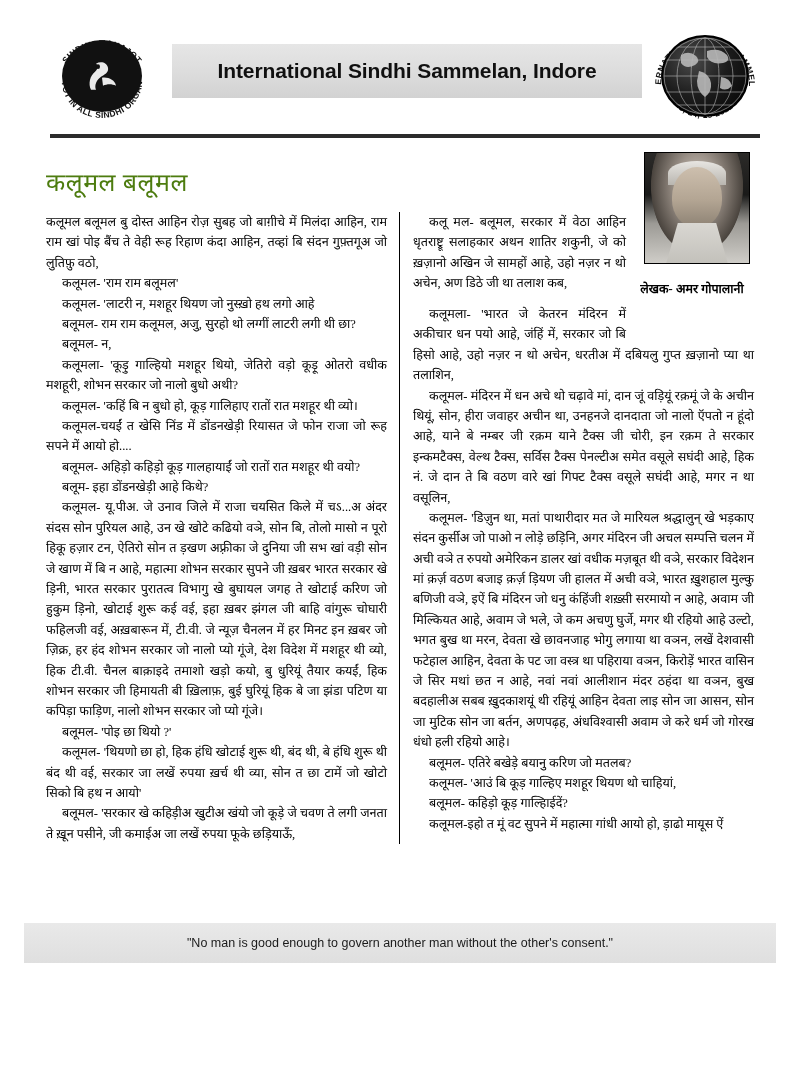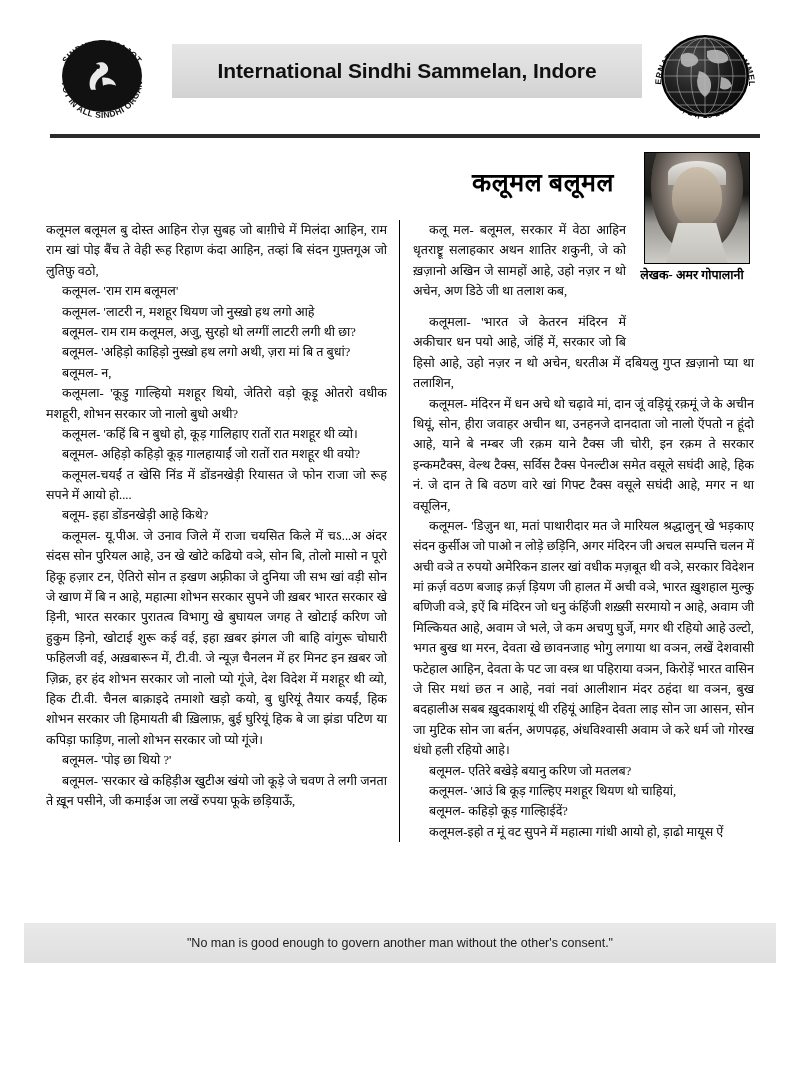--- a/index.html
+++ b/index.html
@@ -109,25 +109,25 @@
     bottom: 2px;
     height: 4px;
     background: #2b2b2b;
   }
   
   .article {
     position: relative;
     margin: 8px 46px 0 46px;
   }
   .article-title {
-    text-align: right;
+    text-align: left;
     font-size: 25px;
-    font-weight: bold;
+    font-weight: normal;
     padding: 16px 0 6px 0;
-    color: #000000;
+    color: #4d7c0f;
     letter-spacing: 0.5px;
     margin-right: 140px;
   }
   .author-box {
     position: absolute;
     right: 0;
     top: 4px;
     width: 110px;
     text-align: center;
   }
@@ -167,28 +167,28 @@
     bottom: 0;
     transform: translateX(-50%);
     width: 96px;
     height: 40px;
     background: linear-gradient(180deg,#d9d7d2 0%, #c3c1bb 100%);
     clip-path: polygon(18% 100%, 30% 0%, 70% 0%, 82% 100%);
   }
   .author-caption {
     font-size: 12.5px;
     font-weight: bold;
-    padding-top: 2px;
+    padding-top: 16px;
     white-space: nowrap;
     margin-left: -14px;
   }
   
   .columns {
     display: flex;
-    margin-top: 16px;
+    margin-top: 8px;
   }
   .col {
     width: 50%;
     box-sizing: border-box;
     font-size: 12.6px;
     line-height: 1.62;
     text-align: justify;
   }
   .col.left {
     padding-right: 12px;
@@ -312,29 +312,29 @@
 
     <div class="article-title">कलूमल बलूमल</div>
 
     <div class="columns">
 
       <div class="col left">
         <p class="noindent">कलूमल बलूमल बु दोस्त आहिन रोज़ सुबह जो बाग़ीचे में मिलंदा आहिन, राम राम खां पोइ बैंच ते वेही रूह रिहाण कंदा आहिन, तव्हां बि संदन गुफ़्तगूअ जो लुतिफ़ु वठो,</p>
         <p>कलूमल- 'राम राम बलूमल'</p>
         <p>कलूमल- 'लाटरी न, मशहूर थियण जो नुस्ख़ो हथ लगो आहे</p>
         <p>बलूमल- राम राम कलूमल, अजु, सुरहो थो लग्गीं लाटरी लगी थी छा?</p>
-        <p>बलूमल- 'अहिड़ो काहिड़ो नुस्ख़ो हथ लगो अथी, ज़रा मां बि त बुधां?</p>
         <p>बलूमल- न,</p>
         <p>कलूमला- 'कूड़ु गाल्हियो मशहूर थियो, जेतिरो वड़ो कूड़ू ओतरो वधीक मशहूरी, शोभन सरकार जो नालो बुधो अथी?</p>
         <p>कलूमल- 'कहिं बि न बुधो हो, कूड़ गालिहाए रातों रात मशहूर थी व्यो।</p>
+        <p>कलूमल-चयईं त खेसि निंड में डोंडनखेड़ी रियासत जे फोन राजा जो रूह सपने में आयो हो....</p>
         <p>बलूमल- अहिड़ो कहिड़ो कूड़ गालहायाईं जो रातों रात मशहूर थी वयो?</p>
-        <p>कलूमल-चयईं त खेसि निंड में डोंडनखेड़ी रियासत जे फोन राजा जो रूह सपने में आयो हो....</p>
         <p>बलूम- इहा डोंडनखेड़ी आहे किथे?</p>
         <p>कलूमल- यू.पीअ. जे उनाव जिले में राजा चयसित किले में चऽ...अ अंदर संदस सोन पुरियल आहे, उन खे खोटे कढियो वञे, सोन बि, तोलो मासो न पूरो हिकू हज़ार टन, ऐतिरो सोन त ड़खण अफ़्रीका जे दुनिया जी सभ खां वड़ी सोन जे खाण में बि न आहे, महात्मा शोभन सरकार सुपने जी ख़बर भारत सरकार खे ड़िनी, भारत सरकार पुरातत्व विभागु खे बुघायल जगह ते खोटाई करिण जो हुकुम ड़िनो, खोटाई शुरू कई वई, इहा ख़बर झंगल जी बाहि वांगुरू चोघारी फहिलजी वई, अख़बारून में, टी.वी. जे न्यूज़ चैनलन में हर मिनट इन ख़बर जो ज़िक्र, हर हंद शोभन सरकार जो नालो प्यो गूंजे, देश विदेश में मशहूर थी व्यो, हिक टी.वी. चैनल बाक़ाइदे तमाशो खड़ो कयो, बु धुरियूं तैयार कयईं, हिक शोभन सरकार जी हिमायती बी ख़िलाफ़, बुई घुरियूं हिक बे जा झंडा पटिण या कपिड़ा फाड़िण, नालो शोभन सरकार जो प्यो गूंजे।</p>
         <p>बलूमल- 'पोइ छा थियो ?'</p>
+        <p>कलूमल- 'थियणो छा हो, हिक हंधि खोटाई शुरू थी, बंद थी, बे हंधि शुरू थी बंद थी वई, सरकार जा लखें रुपया ख़र्च थी व्या, सोन त छा टामें जो खोटो सिको बि हथ न आयो'</p>
         <p>बलूमल- 'सरकार खे कहिड़ीअ खुटीअ खंयो जो कूड़े जे चवण ते लगी जनता ते ख़ून पसीने, जी कमाईअ जा लखें रुपया फूके छड़ियाऊँ,</p>
       </div>
 
       <div class="col right">
         <div class="rcol-first">
           <div class="wrap-photo"></div>
           <p>कलू मल- बलूमल, सरकार में वेठा आहिन धृतराष्ट्रू सलाहकार अथन शातिर शकुनी, जे को ख़ज़ानो अखिन जे सामहों आहे, उहो नज़र न थो अचेन, अण डिठे जी था तलाश कब,</p>
         </div>
         <p>कलूमला- 'भारत जे केतरन मंदिरन में अकीचार धन पयो आहे, जंहिं में, सरकार जो बि हिसो आहे, उहो नज़र न थो अचेन, धरतीअ में दबियलु गुप्त ख़ज़ानो प्या था तलाशिन,</p>
         <p>कलूमल- मंदिरन में धन अचे थो चढ़ावे मां, दान जूं वड़ियूं रक़मूं जे के अचीन थियूं, सोन, हीरा जवाहर अचीन था, उनहनजे दानदाता जो नालो ऍपतो न हूंदो आहे, याने बे नम्बर जी रक़म याने टैक्स जी चोरी, इन रक़म ते सरकार इन्कमटैक्स, वेल्थ टैक्स, सर्विस टैक्स पेनल्टीअ समेत वसूले सघंदी आहे, हिक नं. जे दान ते बि वठण वारे खां गिफ्ट टैक्स वसूले सघंदी आहे, मगर न था वसूलिन,</p>

